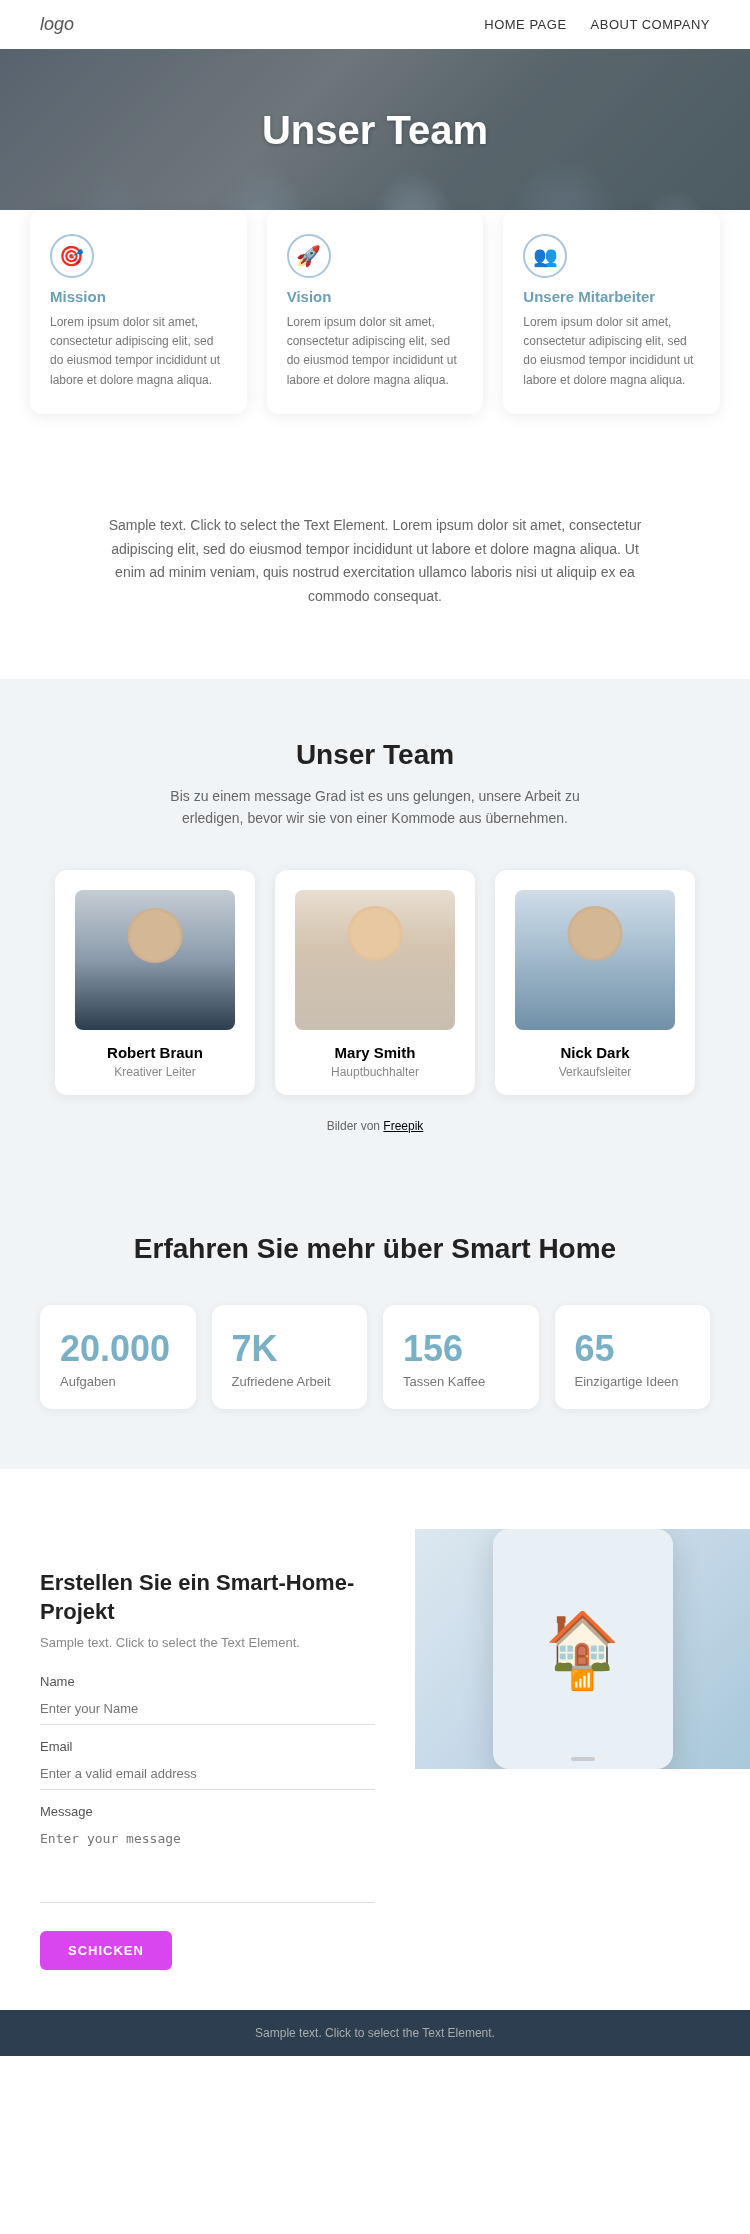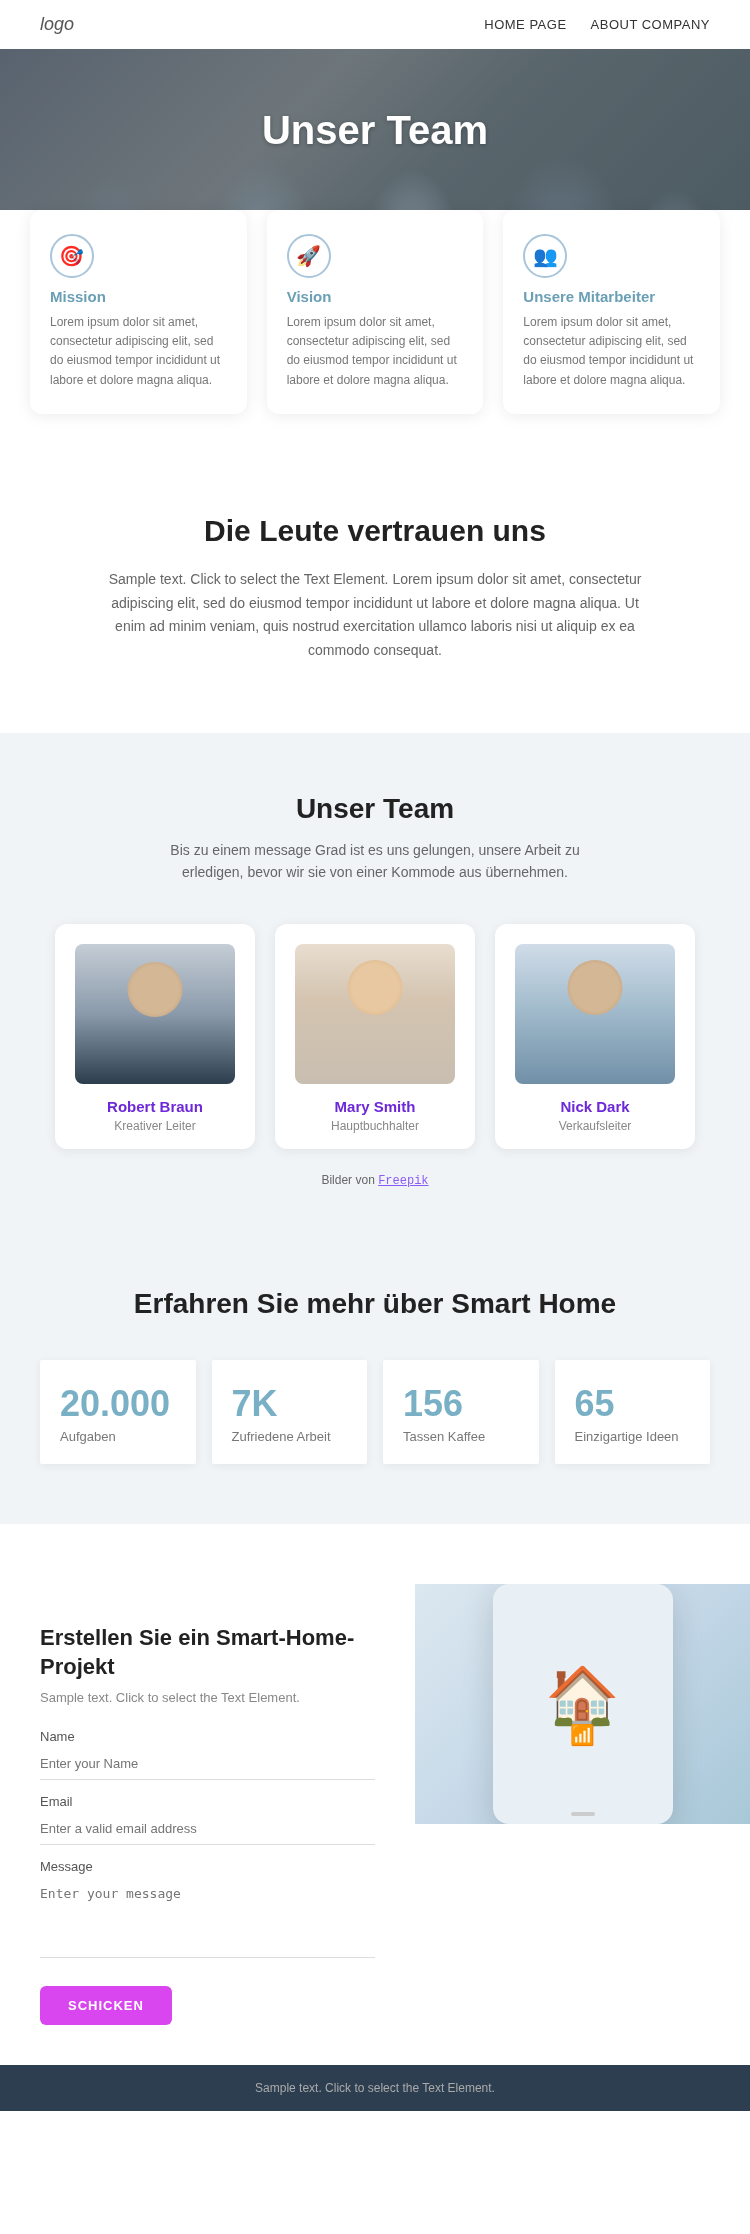--- a/index.html
+++ b/index.html
@@ -111,35 +111,35 @@
     .avatar-nick {
       background: linear-gradient(180deg, #d0dce8 0%, #a8c0d0 40%, #7090a8 100%);
       position: relative;
     }
     .avatar-nick::after {
       content: '';
       position: absolute; top: 16px; left: 50%; transform: translateX(-50%);
       width: 55px; height: 55px; border-radius: 50%;
       background: radial-gradient(ellipse, #d4b896 60%, #b89070 100%);
     }
-    .team-name { font-size: 15px; font-weight: 600; color: #6d28d9; margin-bottom: 4px; }
+    .team-name { font-size: 15px; font-weight: 600; color: #000000; margin-bottom: 4px; }
     .team-role { font-size: 12px; color: #888; }
     .freepik-credit { font-size: 12px; color: #666; margin-top: 24px; }
-    .freepik-credit a { color: #8b5cf6; text-decoration: underline; font-family: Liberation Mono, monospace; }
+    .freepik-credit a { color: #000000; text-decoration: underline; }
 
     
     .stats-section {
       background: #f0f4f7; padding: 60px 40px;
     }
     .stats-section h2 { font-size: 28px; font-weight: 700; text-align: center; margin-bottom: 40px; color: #222; }
     .stats-grid {
       display: flex; gap: 16px; justify-content: center;
     }
     .stat-card {
-      background: #fff; border-radius: 2px; padding: 24px 20px 20px;
+      background: #fff; border-radius: 12px; padding: 24px 20px 20px;
       flex: 1; box-shadow: 0 2px 10px rgba(0,0,0,0.06); text-align: left; min-width: 130px;
     }
     .stat-number { font-size: 36px; font-weight: 700; color: #7ab0c5; line-height: 1.1; }
     .stat-label { font-size: 13px; color: #777; margin-top: 6px; }
 
     
     .contact-section {
       padding: 60px 0 0; display: flex; align-items: flex-start; min-height: 400px;
     }
     .contact-form-side {
@@ -210,21 +210,20 @@
     <div class="card-text">Lorem ipsum dolor sit amet, consectetur adipiscing elit, sed do eiusmod tempor incididunt ut labore et dolore magna aliqua.</div>
   </div>
   <div class="card">
     <div class="card-icon">👥</div>
     <div class="card-title">Unsere Mitarbeiter</div>
     <div class="card-text">Lorem ipsum dolor sit amet, consectetur adipiscing elit, sed do eiusmod tempor incididunt ut labore et dolore magna aliqua.</div>
   </div>
 </section>
 
 <section class="trust-section">
-  <h2>Die Leute vertrauen uns</h2>
   <p>Sample text. Click to select the Text Element. Lorem ipsum dolor sit amet, consectetur adipiscing elit, sed do eiusmod tempor incididunt ut labore et dolore magna aliqua. Ut enim ad minim veniam, quis nostrud exercitation ullamco laboris nisi ut aliquip ex ea commodo consequat.</p>
 </section>
 
 <section class="team-section">
   <h2>Unser Team</h2>
   <p class="team-subtitle">Bis zu einem message Grad ist es uns gelungen, unsere Arbeit zu erledigen, bevor wir sie von einer Kommode aus übernehmen.</p>
   <div class="team-cards">
     <div class="team-card">
       <div class="team-avatar avatar-robert"></div>
       <div class="team-name">Robert Braun</div>

